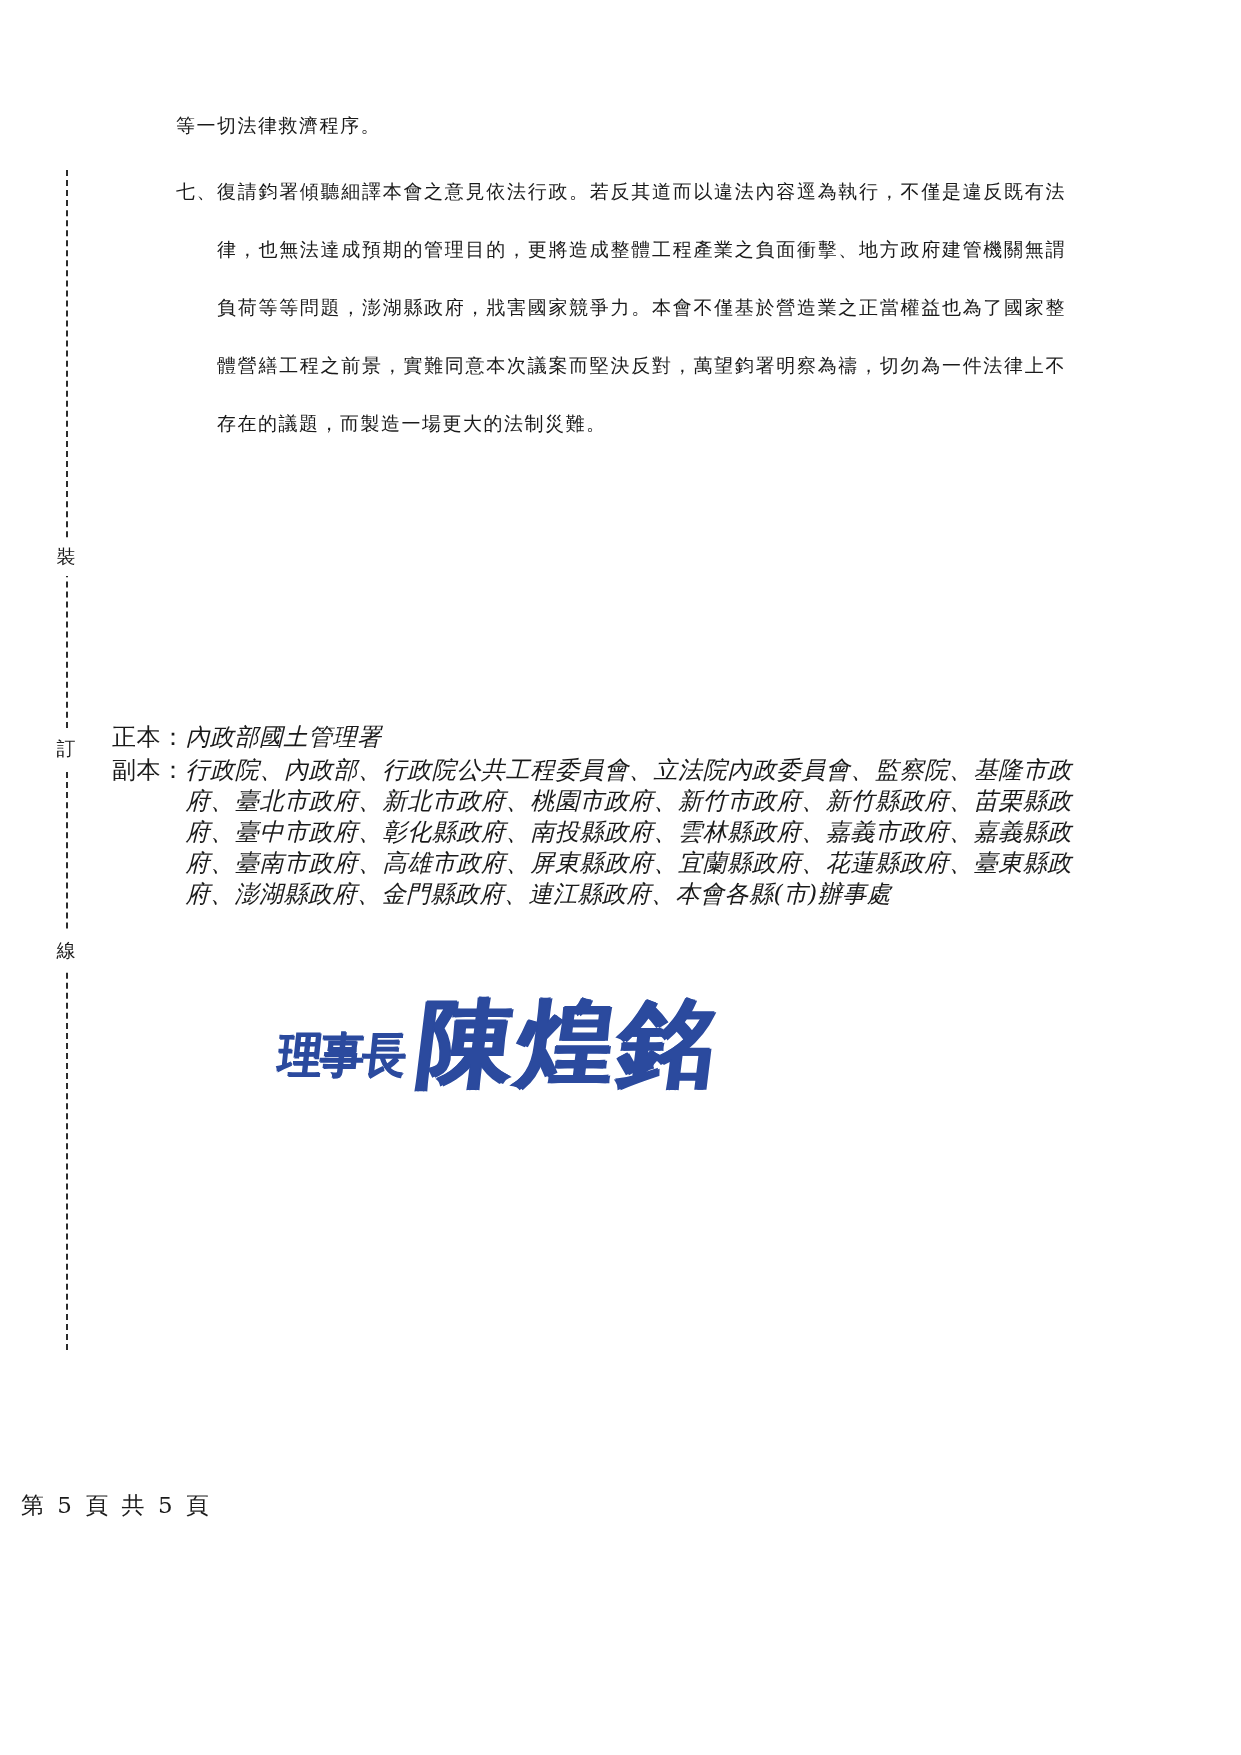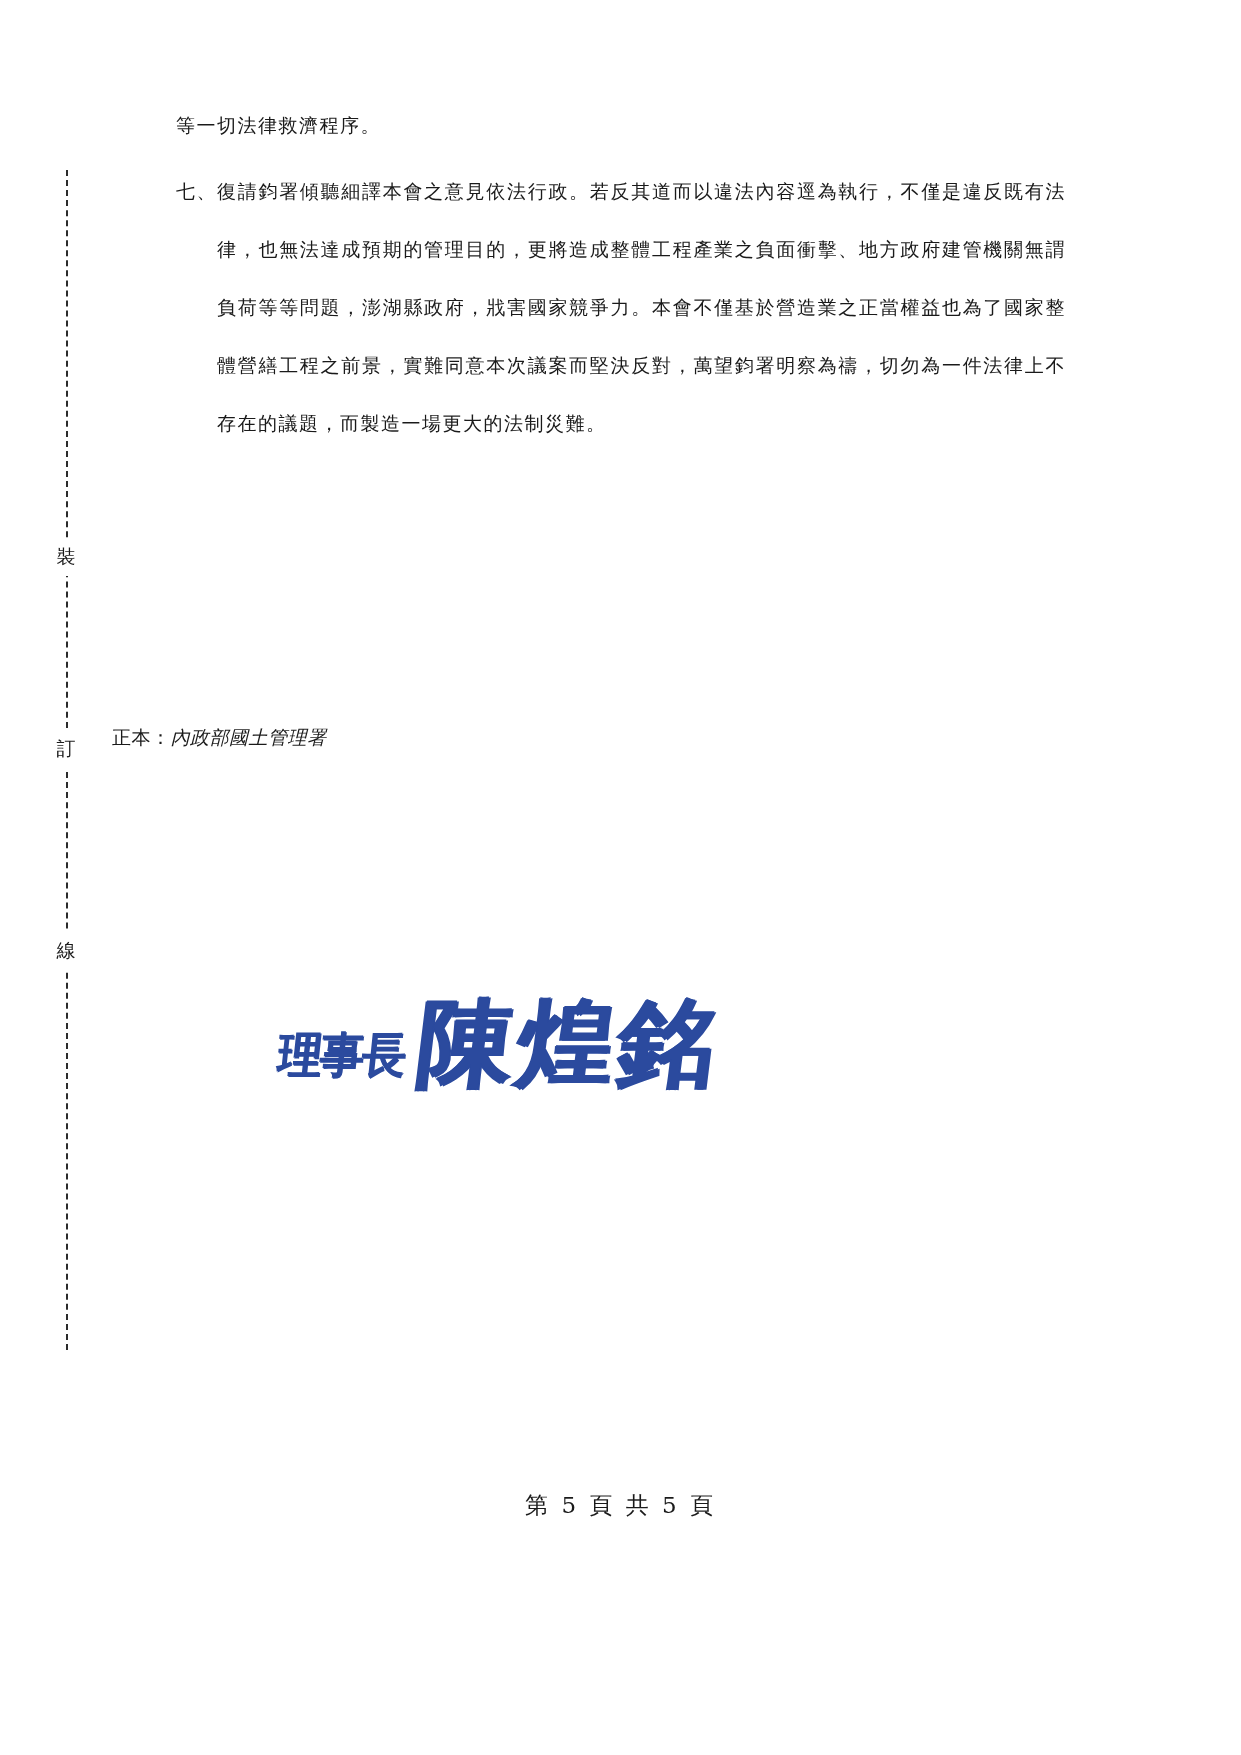--- a/index.html
+++ b/index.html
@@ -72,21 +72,21 @@
     text-align: justify;
     text-justify: inter-character;
   }
 
   
   .dist {
     position: absolute;
     left: 112px;
     top: 722px;
     width: 960px;
-    font-size: 19px;
+    font-size: 24px;
     line-height: 31px;
     letter-spacing: 0.5px;
   }
   .dist-row {
     display: flex;
     align-items: flex-start;
   }
   .dist-row .label {
     flex: 0 0 auto;
     white-space: nowrap;
@@ -128,23 +128,24 @@
     line-height: 1;
     text-shadow: 2px 1px 0 #2b4a9e, -1px 1px 0 #2b4a9e;
   }
 
   
   .footer {
     position: absolute;
     left: 0;
     right: 0;
     top: 1490px;
-    text-align: center;
+    text-align: left;
     font-size: 23px;
     letter-spacing: 3px;
+    padding-left: 21px;
   }
 </style>
 </head>
 <body>
 
 <div class="binding-line"></div>
 <div class="binding-label b1">裝</div>
 <div class="binding-label b2">訂</div>
 <div class="binding-label b3">線</div>
 
@@ -154,20 +155,24 @@
     <span class="num">七、</span>
     <span class="txt">復請鈞署傾聽細譯本會之意見依法行政。若反其道而以違法內容逕為執行，不僅是違反既有法律，也無法達成預期的管理目的，更將造成整體工程產業之負面衝擊、地方政府建管機關無謂負荷等等問題，澎湖縣政府，戕害國家競爭力。本會不僅基於營造業之正當權益也為了國家整體營繕工程之前景，實難同意本次議案而堅決反對，萬望鈞署明察為禱，切勿為一件法律上不存在的議題，而製造一場更大的法制災難。</span>
   </div>
 </div>
 
 <div class="dist">
   <div class="dist-row">
     <span class="label">正本：</span>
     <span class="value">內政部國土管理署</span>
   </div>
+  <div class="dist-row">
+    <span class="label">副本：</span>
+    <span class="value">行政院、內政部、行政院公共工程委員會、立法院內政委員會、監察院、基隆市政府、臺北市政府、新北市政府、桃園市政府、新竹市政府、新竹縣政府、苗栗縣政府、臺中市政府、彰化縣政府、南投縣政府、雲林縣政府、嘉義市政府、嘉義縣政府、臺南市政府、高雄市政府、屏東縣政府、宜蘭縣政府、花蓮縣政府、臺東縣政府、澎湖縣政府、金門縣政府、連江縣政府、本會各縣(市)辦事處</span>
+  </div>
 </div>
 
 <div class="signature">
   <span class="sig-title">理事長</span>
   <span class="sig-name">陳煌銘</span>
 </div>
 
 <div class="footer">第 5 頁 共 5 頁</div>
 
 </body></html>

